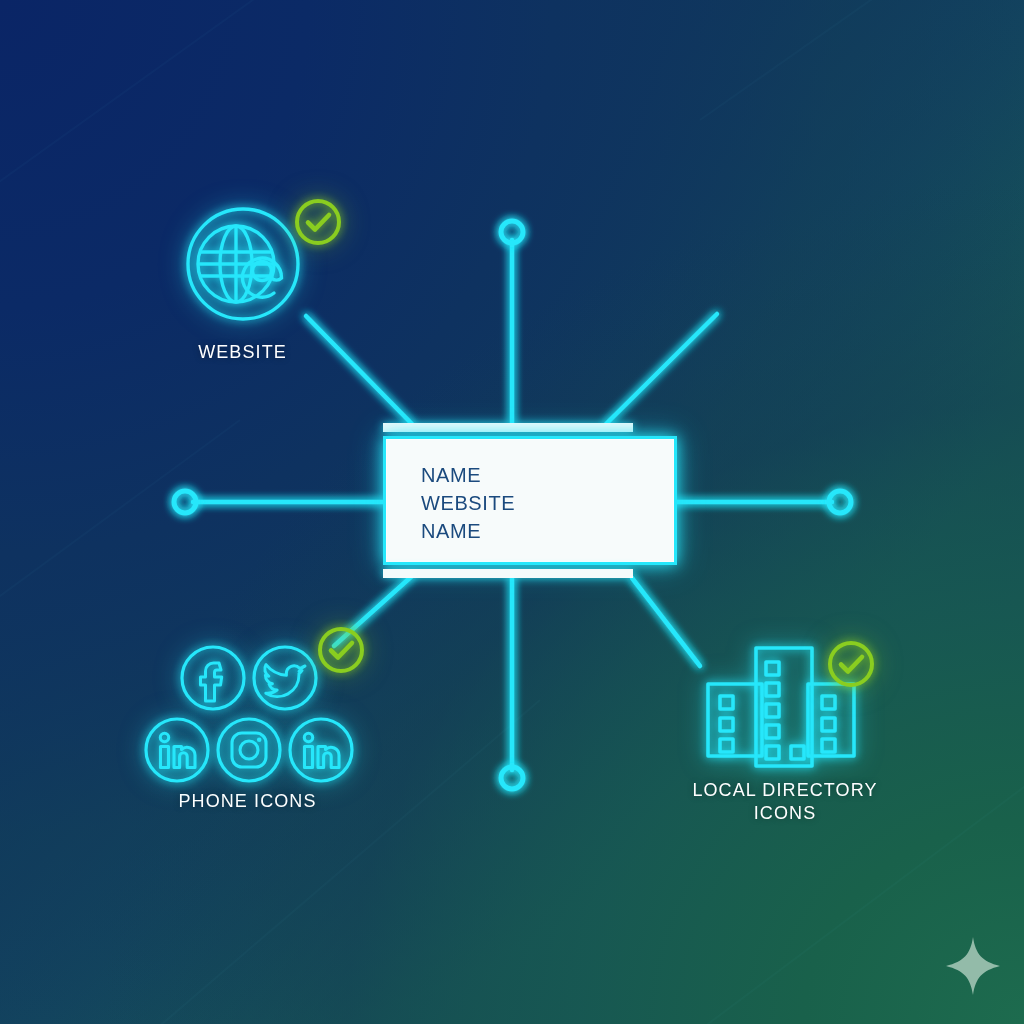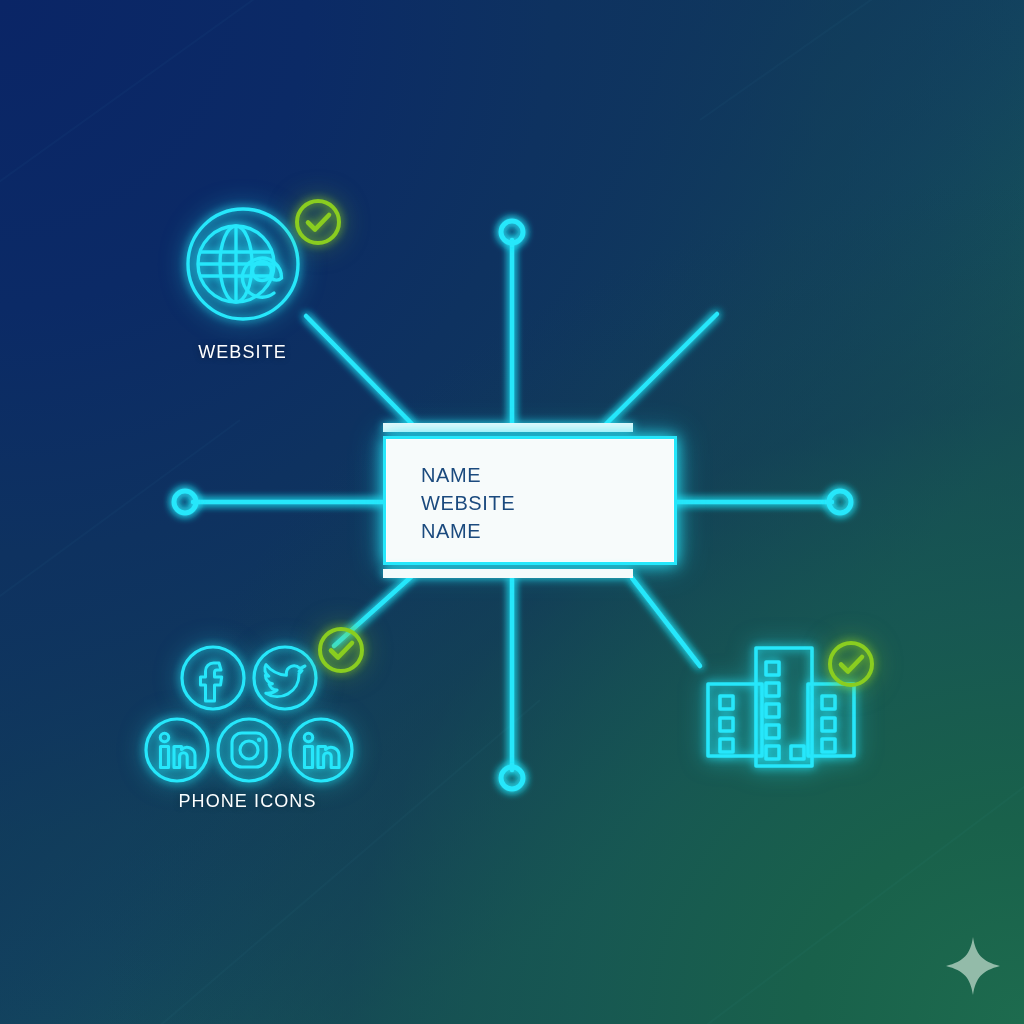--- a/index.html
+++ b/index.html
@@ -258,19 +258,21 @@
           <rect x="76" y="87" width="13" height="13"></rect>
           <rect x="76" y="108" width="13" height="13"></rect>
           <rect x="101" y="108" width="13" height="13"></rect>
         </g>
       </svg>
       <svg class="check-badge green-glow" style="left:155px;top:4px;" width="52" height="52" viewBox="0 0 52 52">
         <circle cx="26" cy="26" r="21" fill="none" stroke="#8acd20" stroke-width="4"></circle>
         <path d="M16 26.5 L23 33.5 L37 19" fill="none" stroke="#8acd20" stroke-width="4.6" stroke-linecap="round" stroke-linejoin="round"></path>
       </svg>
     </div>
+    <div class="node-label">LOCAL DIRECTORY
+ICONS</div>
   </div>
 
   <svg class="sparkle" width="58" height="62" viewBox="0 0 58 62">
     <path d="M29 2 C31.5 19 38 26.5 56 31 C38 35.5 31.5 43 29 60 C26.5 43 20 35.5 2 31 C20 26.5 26.5 19 29 2 Z" fill="#9dc2b1" opacity="0.92"></path>
   </svg>
 
 </div>
 
 </body></html>

